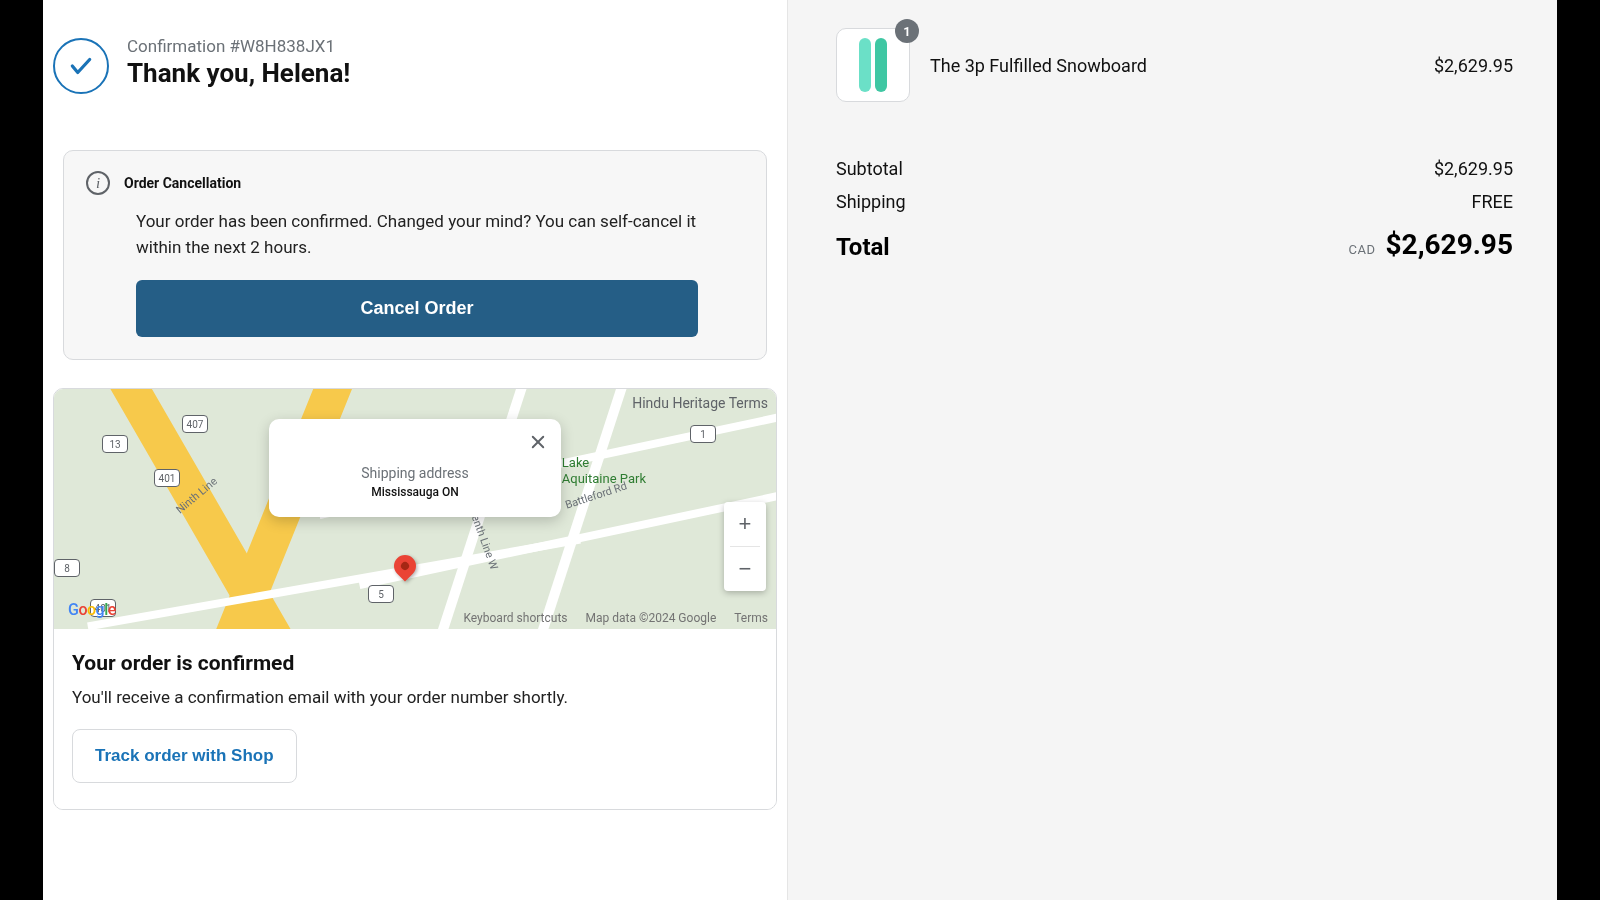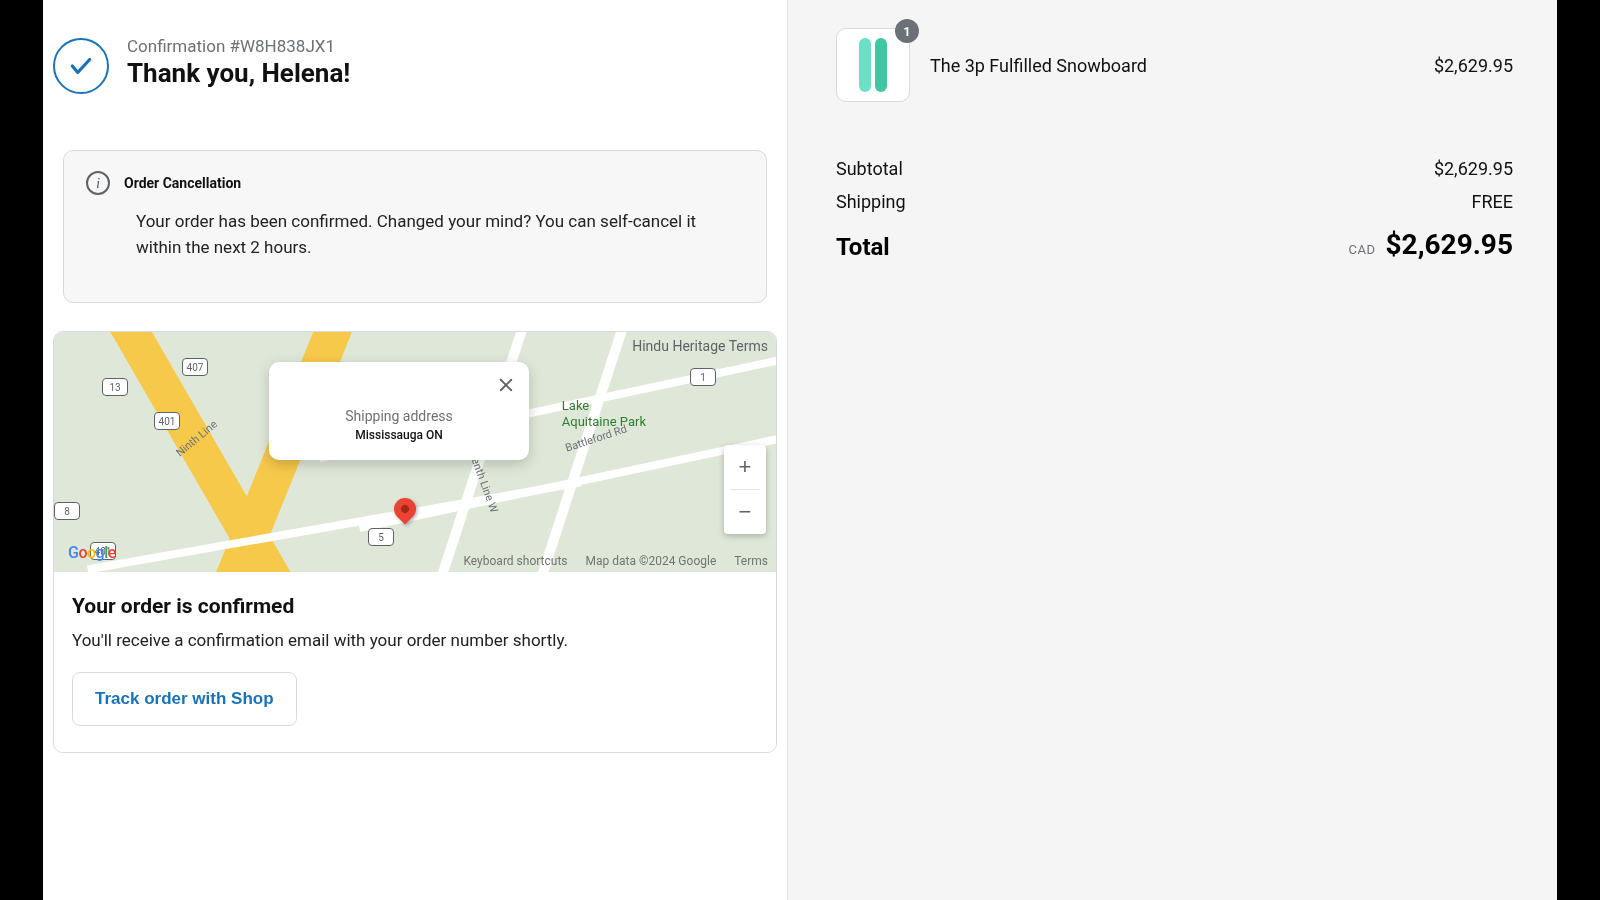--- a/index.html
+++ b/index.html
@@ -103,21 +103,21 @@
     position:absolute; width:26px; height:18px; background:#fff; border:1.5px solid #5f6368;
     border-radius:4px; font-size:10px; color:#5f6368; display:flex; align-items:center; justify-content:center;
   }
   .pin {
     position:absolute; left:340px; top:166px; width:22px; height:22px;
     background:#ea4335; border-radius:50% 50% 50% 0; transform: rotate(-45deg);
     box-shadow: 0 2px 4px rgba(0,0,0,0.3);
   }
   .pin::after { content:''; position:absolute; left:7px; top:7px; width:8px; height:8px; background:#a52714; border-radius:50%; }
   .popup {
-    position:absolute; left:215px; top:30px; width:260px; background:#fff;
+    position:absolute; left:215px; top:30px; width:292px; background:#fff;
     border-radius:10px; box-shadow: 0 4px 14px rgba(0,0,0,0.2);
     padding: 28px 18px 18px 18px;
     text-align:center;
   }
   .popup-close {
     position:absolute; right:10px; top:10px; width:26px; height:26px;
     display:flex; align-items:center; justify-content:center;
     cursor:pointer; color:#5f6368; font-size:22px;
   }
   .popup-label { color:#6b7177; font-size:14px; margin-top:18px; margin-bottom:4px; }
@@ -182,20 +182,21 @@
         <div class="thank-you">Thank you, Helena!</div>
       </div>
     </div>
 
     <div class="cancel-box">
       <div class="cancel-head">
         <div class="info-icon">i</div>
         <div class="cancel-title">Order Cancellation</div>
       </div>
       <div class="cancel-body">Your order has been confirmed. Changed your mind? You can self-cancel it within the next 2 hours.</div>
+      <button class="cancel-btn">Cancel Order</button>
     </div>
 
     <div class="map-card">
       <div class="map-area">
         <div class="highway hw1"></div>
         <div class="highway hw2"></div>
         <div class="road r1"></div>
         <div class="road r2"></div>
         <div class="road r3"></div>
         <div class="road r4"></div>

